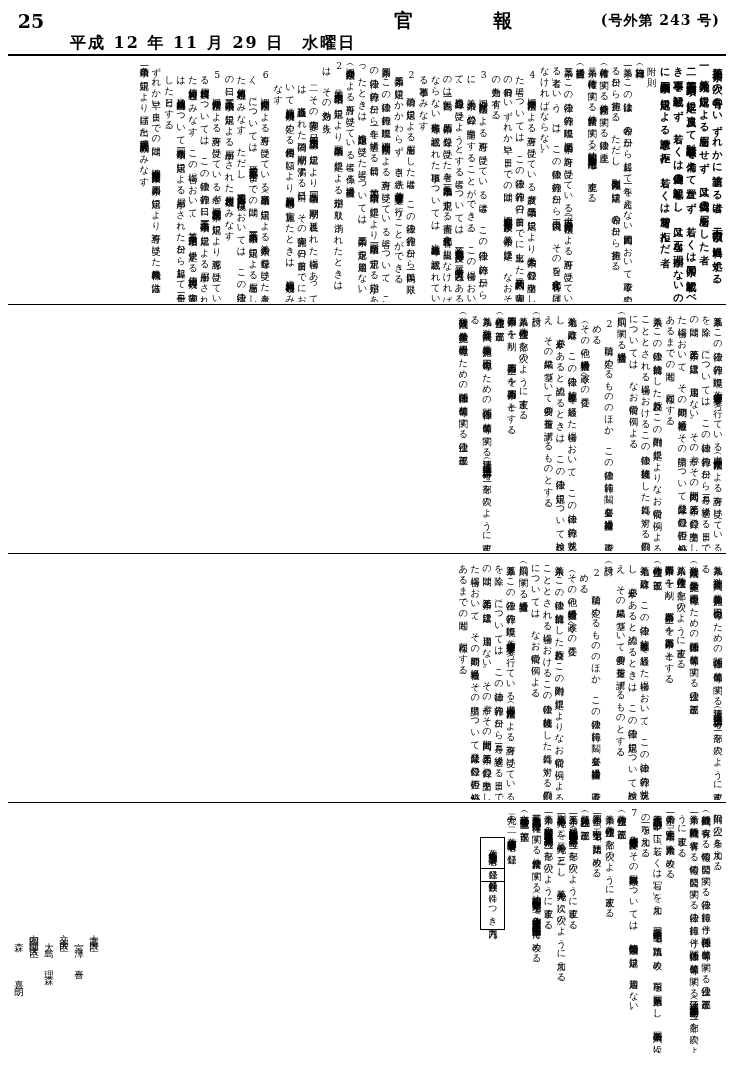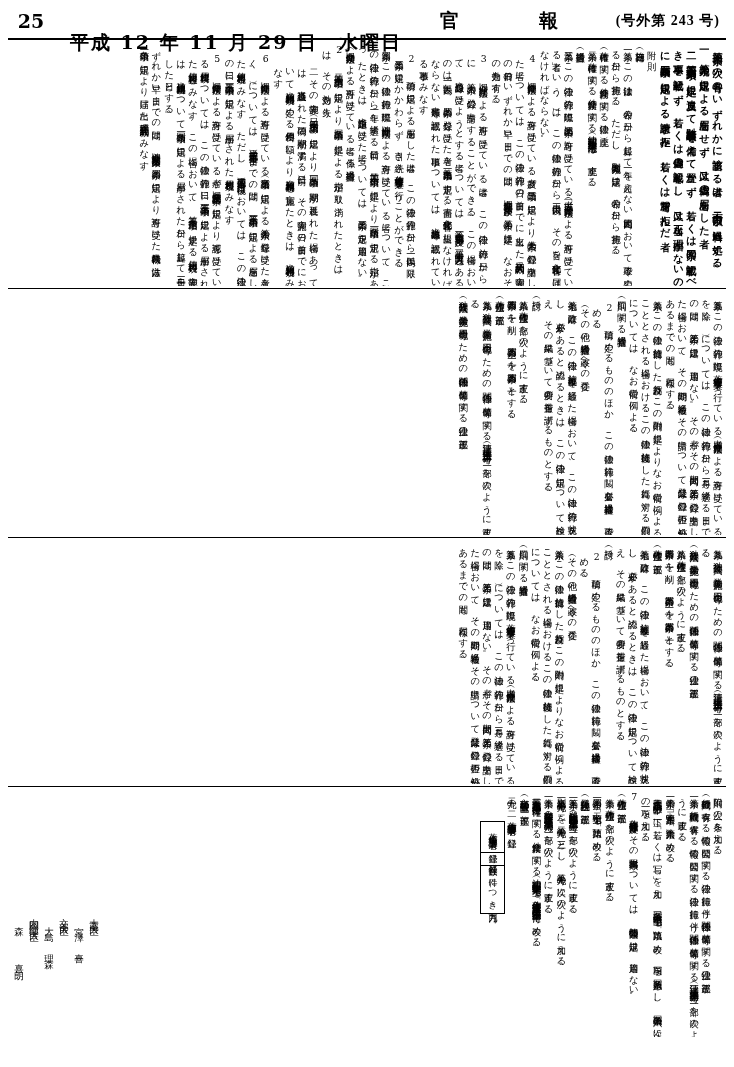--- a/index.html
+++ b/index.html
@@ -13,44 +13,43 @@
     position:relative;
     width:734px;height:1067px;
     box-sizing:border-box;
     padding:6px 8px 4px 8px;
   }
   
   .masthead{
     display:flex;align-items:center;
     height:30px;
     border-bottom:2px solid #000;
-    padding-bottom:2px;
+    padding-bottom:18px;
   }
   .mh-page{
     font-size:19px;font-weight:bold;
     width:46px;text-align:center;
     letter-spacing:0px;
   }
   .mh-date{
-    font-size:19px;font-weight:bold;
+    font-size:16px;font-weight:bold;
     letter-spacing:2px;
     margin-left:16px;
     margin-top:44px;
   }
   .mh-title{
     font-size:19px;font-weight:bold;
     letter-spacing:14px;
     margin-left:38px;
   }
   .mh-no{
     font-size:14px;font-weight:bold;
     margin-left:auto;
     letter-spacing:1px;
     padding-right:6px;
-    font-family:Liberation Serif, serif;
   }
   
   .band{
     border-bottom:1px solid #000;
     position:relative;
     overflow:hidden;
   }
   .band-inner{
     display:flex;
     flex-direction:row-reverse;

